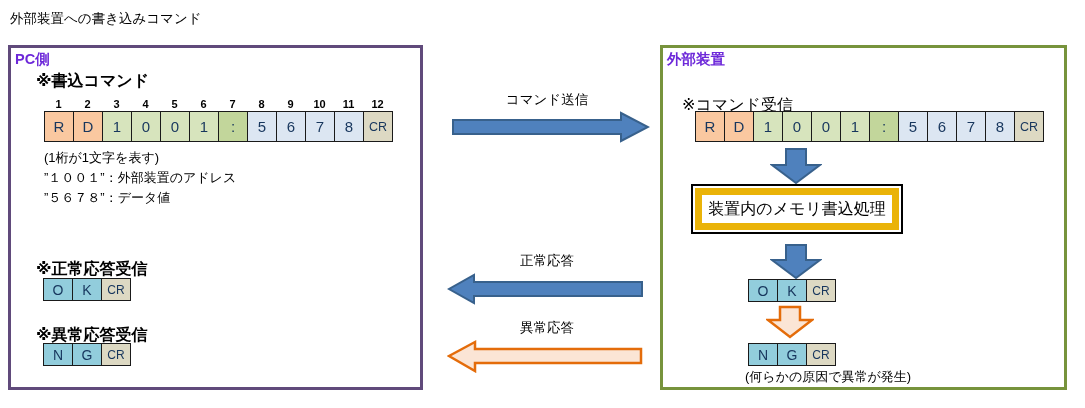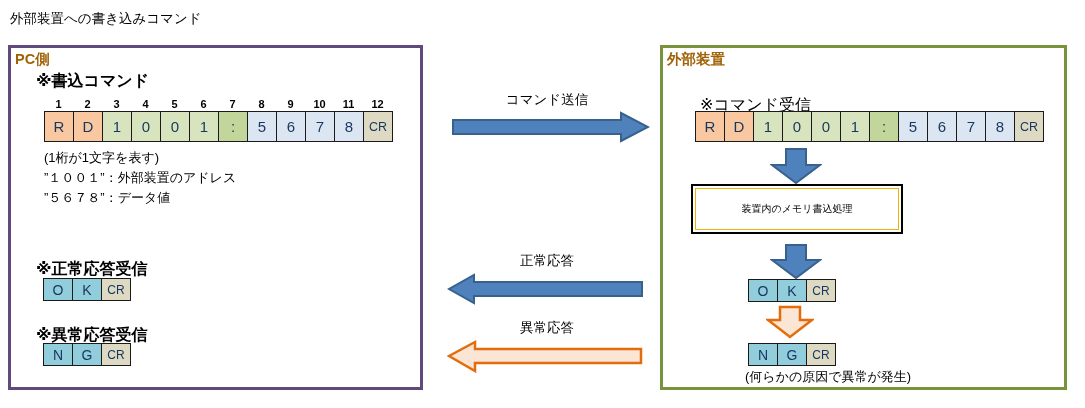--- a/index.html
+++ b/index.html
@@ -5,21 +5,21 @@
   * { box-sizing: border-box; margin: 0; padding: 0; }
   html,body { background:#fff; }
   body { font-family: "Liberation Sans","DejaVu Sans",sans-serif; color:#000; }
   .stage { position:relative; width:1085px; height:408px; background:#fff; overflow:hidden; }
 
   .diagram-title { position:absolute; left:10px; top:10px; font-size:13.5px; color:#000; }
 
   .panel { position:absolute; top:45px; height:345px; background:#fff; }
   .panel-pc { left:8px;  width:415px; border:3px solid #604A7B; }
   .panel-device { left:660px; width:407px; border:3px solid #77933C;padding-left:36px; }
-  .panel-title { position:absolute; left:4px; top:2px; font-size:14.5px; font-weight:bold; color:#a16207; }
+  .panel-title { position:absolute; left:4px; top:2px; font-size:14.5px; font-weight:bold; color:#6d28d9; }
 
   .sec-label { position:absolute; font-size:16px; font-weight:bold; color:#000; white-space:nowrap;text-align:right; }
   .sec-label.plain { font-weight:normal; }
 
   .note { position:absolute; font-size:13px; color:#000; white-space:nowrap; }
 
   .num-row { position:absolute; display:flex; }
   .num-row span { display:inline-block; width:29px; text-align:center; font-size:11px; font-weight:bold; color:#000; }
 
   .cell-row { position:absolute; display:flex; }
@@ -37,23 +37,23 @@
   .f-blue { background:#DCE6F2; }
   .f-tan { background:#DDD9C3; }
   .f-cyan { background:#92CDDC; }
 
   .mid-label { position:absolute; left:447px; width:200px; text-align:center;
                font-size:13.5px; color:#000; white-space:nowrap; }
   .arrow-svg { position:absolute; display:block; }
 
   .process-box { position:absolute; left:28px; top:136px; width:212px; height:50px;
                  border:2px solid #000; padding:2px; background:#fff; }
-  .process-inner { width:100%; height:100%; border:1px solid #eab308;
+  .process-inner { width:100%; height:100%; border:7px solid #eab308;
                    display:flex; align-items:center; justify-content:center;
-                   font-size:10px; white-space:nowrap; }
+                   font-size:16px; white-space:nowrap; }
 </style>
 </head>
 <body>
 
 <div class="stage">
 
   <div class="diagram-title">外部装置への書き込みコマンド</div>
 
   <div class="panel panel-pc">
     <div class="panel-title">PC側</div>
@@ -120,21 +120,21 @@
   </svg>
 
   <div class="mid-label" style="top:319px;">異常応答</div>
   <svg class="arrow-svg" style="left:447px; top:339px;" width="196" height="34" viewBox="0 0 196 34">
     <polygon points="194,10 28,10 28,3 2,17 28,32 28,24 194,24" fill="#FBE5D5" stroke="#E46C0A" stroke-width="2.5"></polygon>
   </svg>
 
   <div class="panel panel-device">
     <div class="panel-title">外部装置</div>
 
-    <div class="sec-label plain" style="left:37px; top:47px;">※コマンド受信</div>
+    <div class="sec-label plain" style="left:19px; top:47px;">※コマンド受信</div>
 
     <div class="cell-row" style="left:32px; top:63px;">
       <span class="cell f-peach">R</span>
       <span class="cell f-peach">D</span>
       <span class="cell f-green">1</span>
       <span class="cell f-green">0</span>
       <span class="cell f-green">0</span>
       <span class="cell f-green">1</span>
       <span class="cell f-greenmid">:</span>
       <span class="cell f-blue">5</span>

